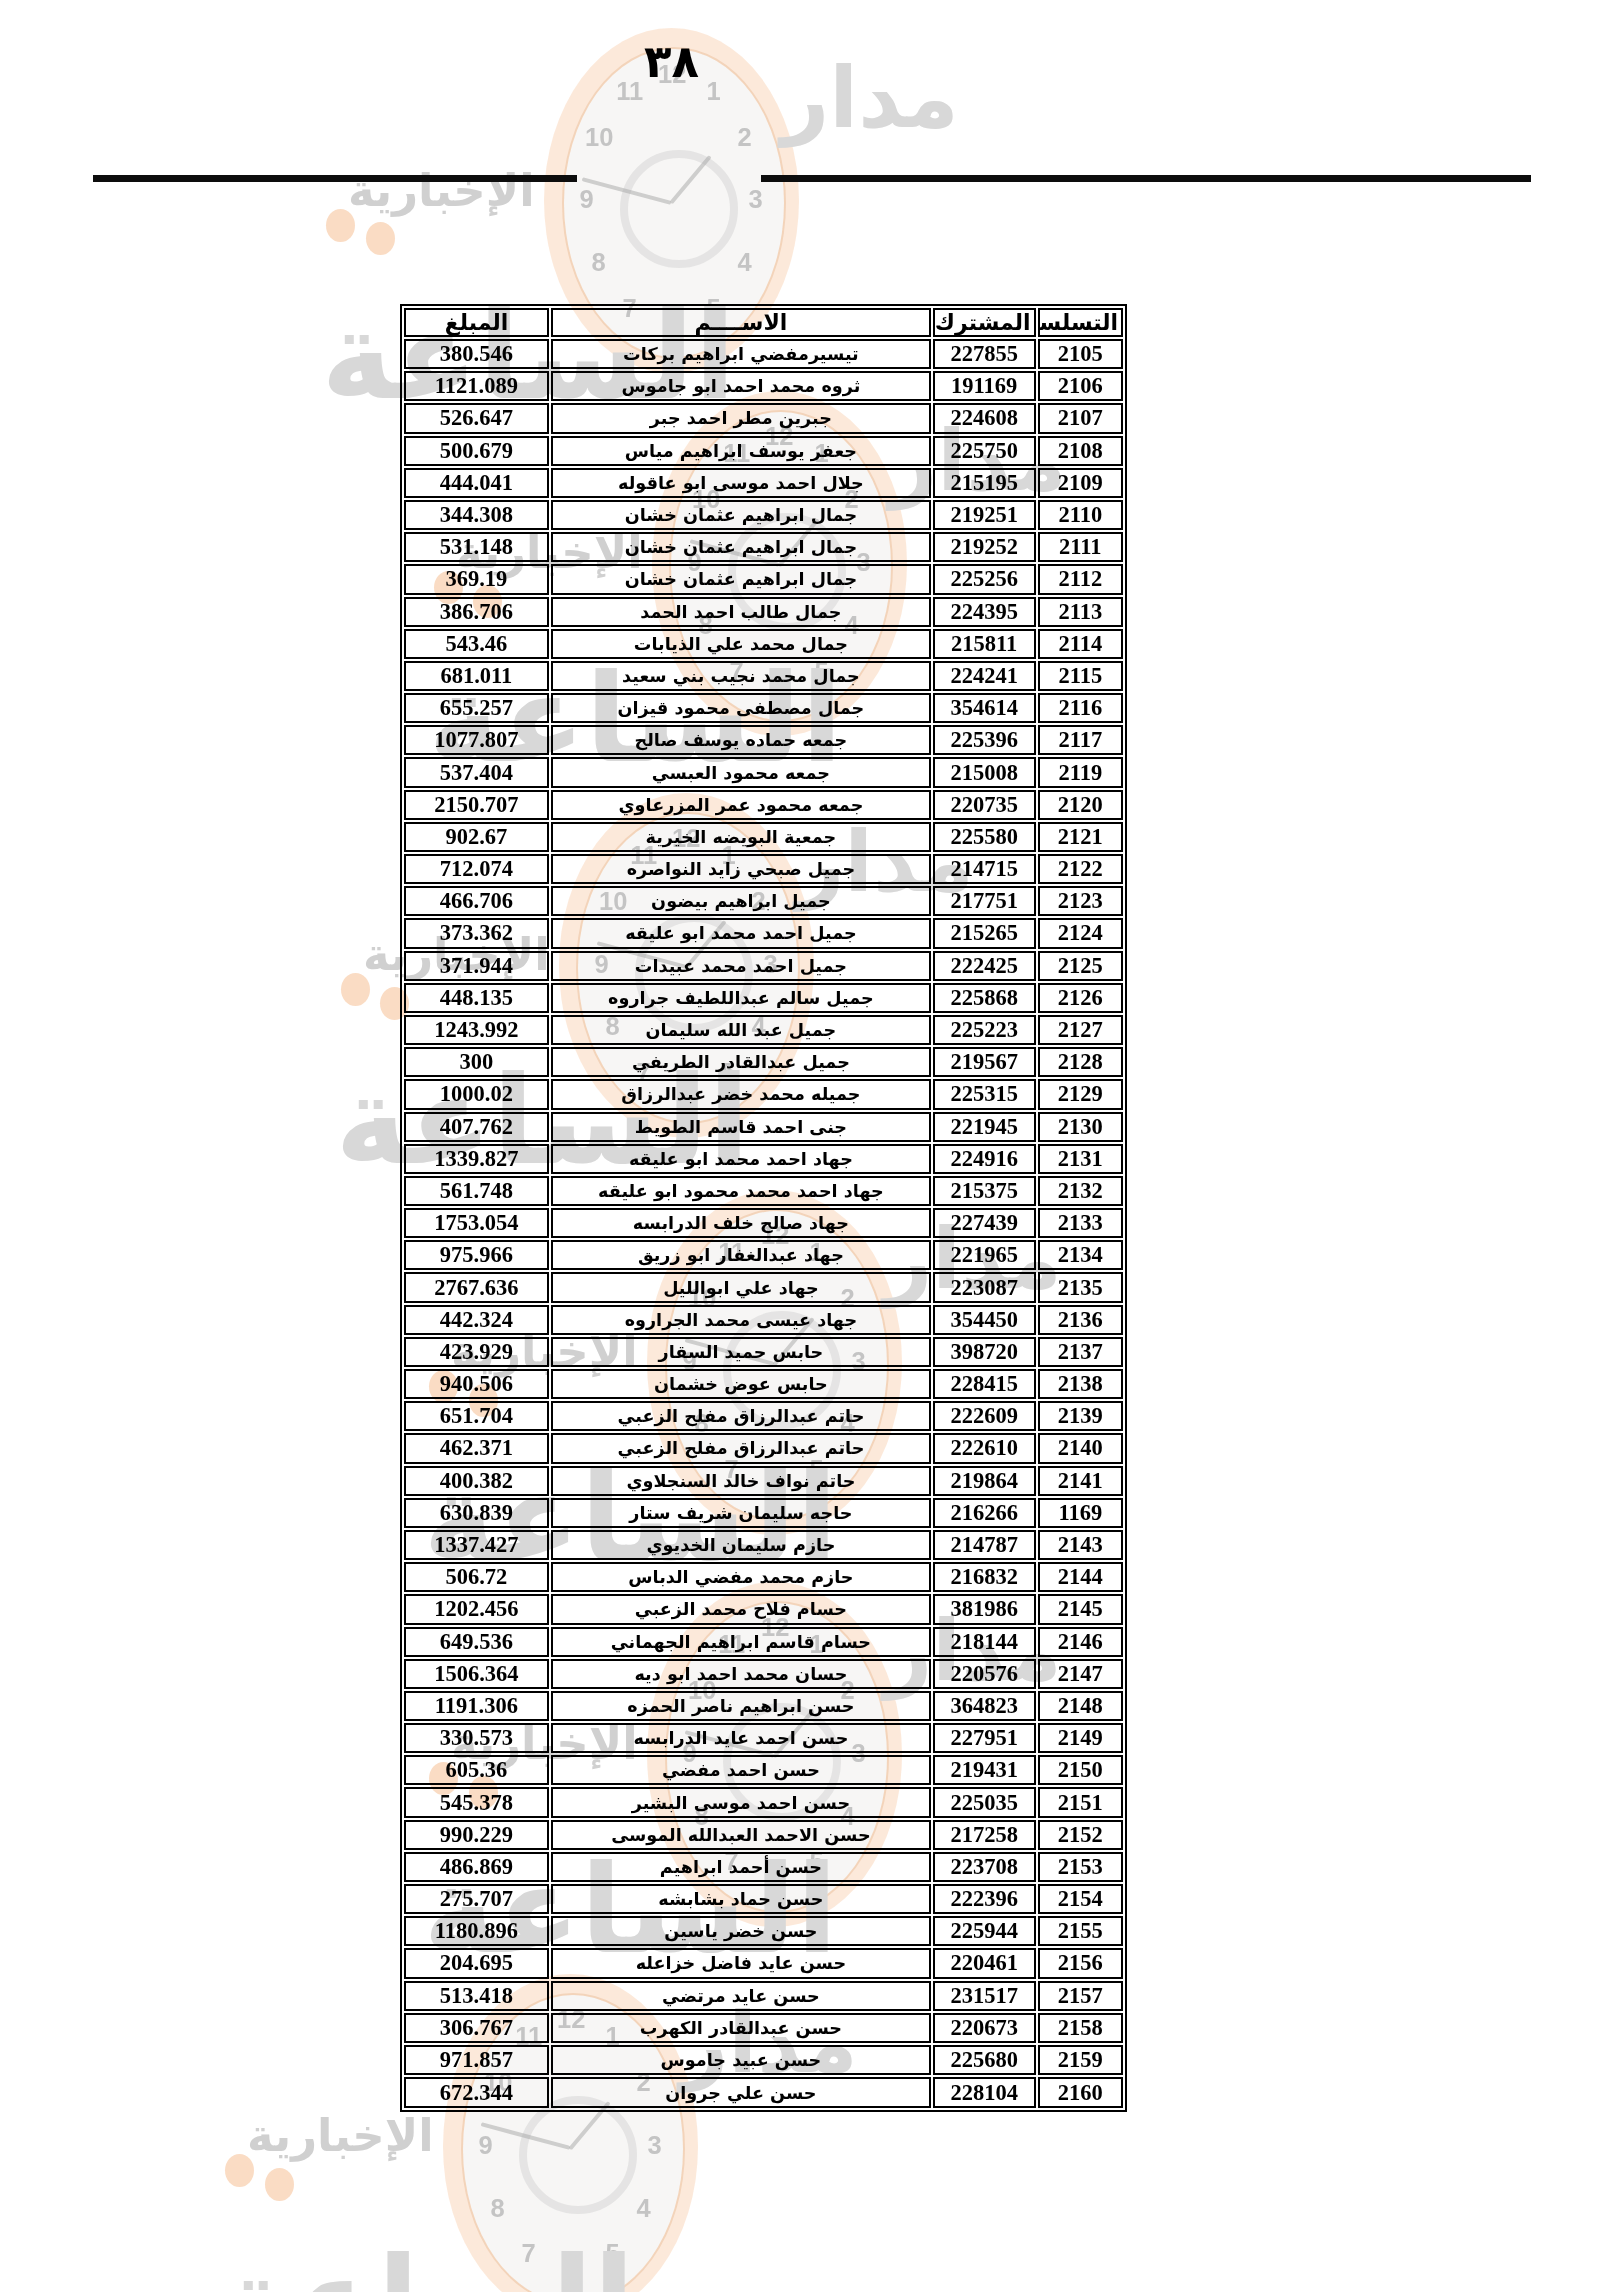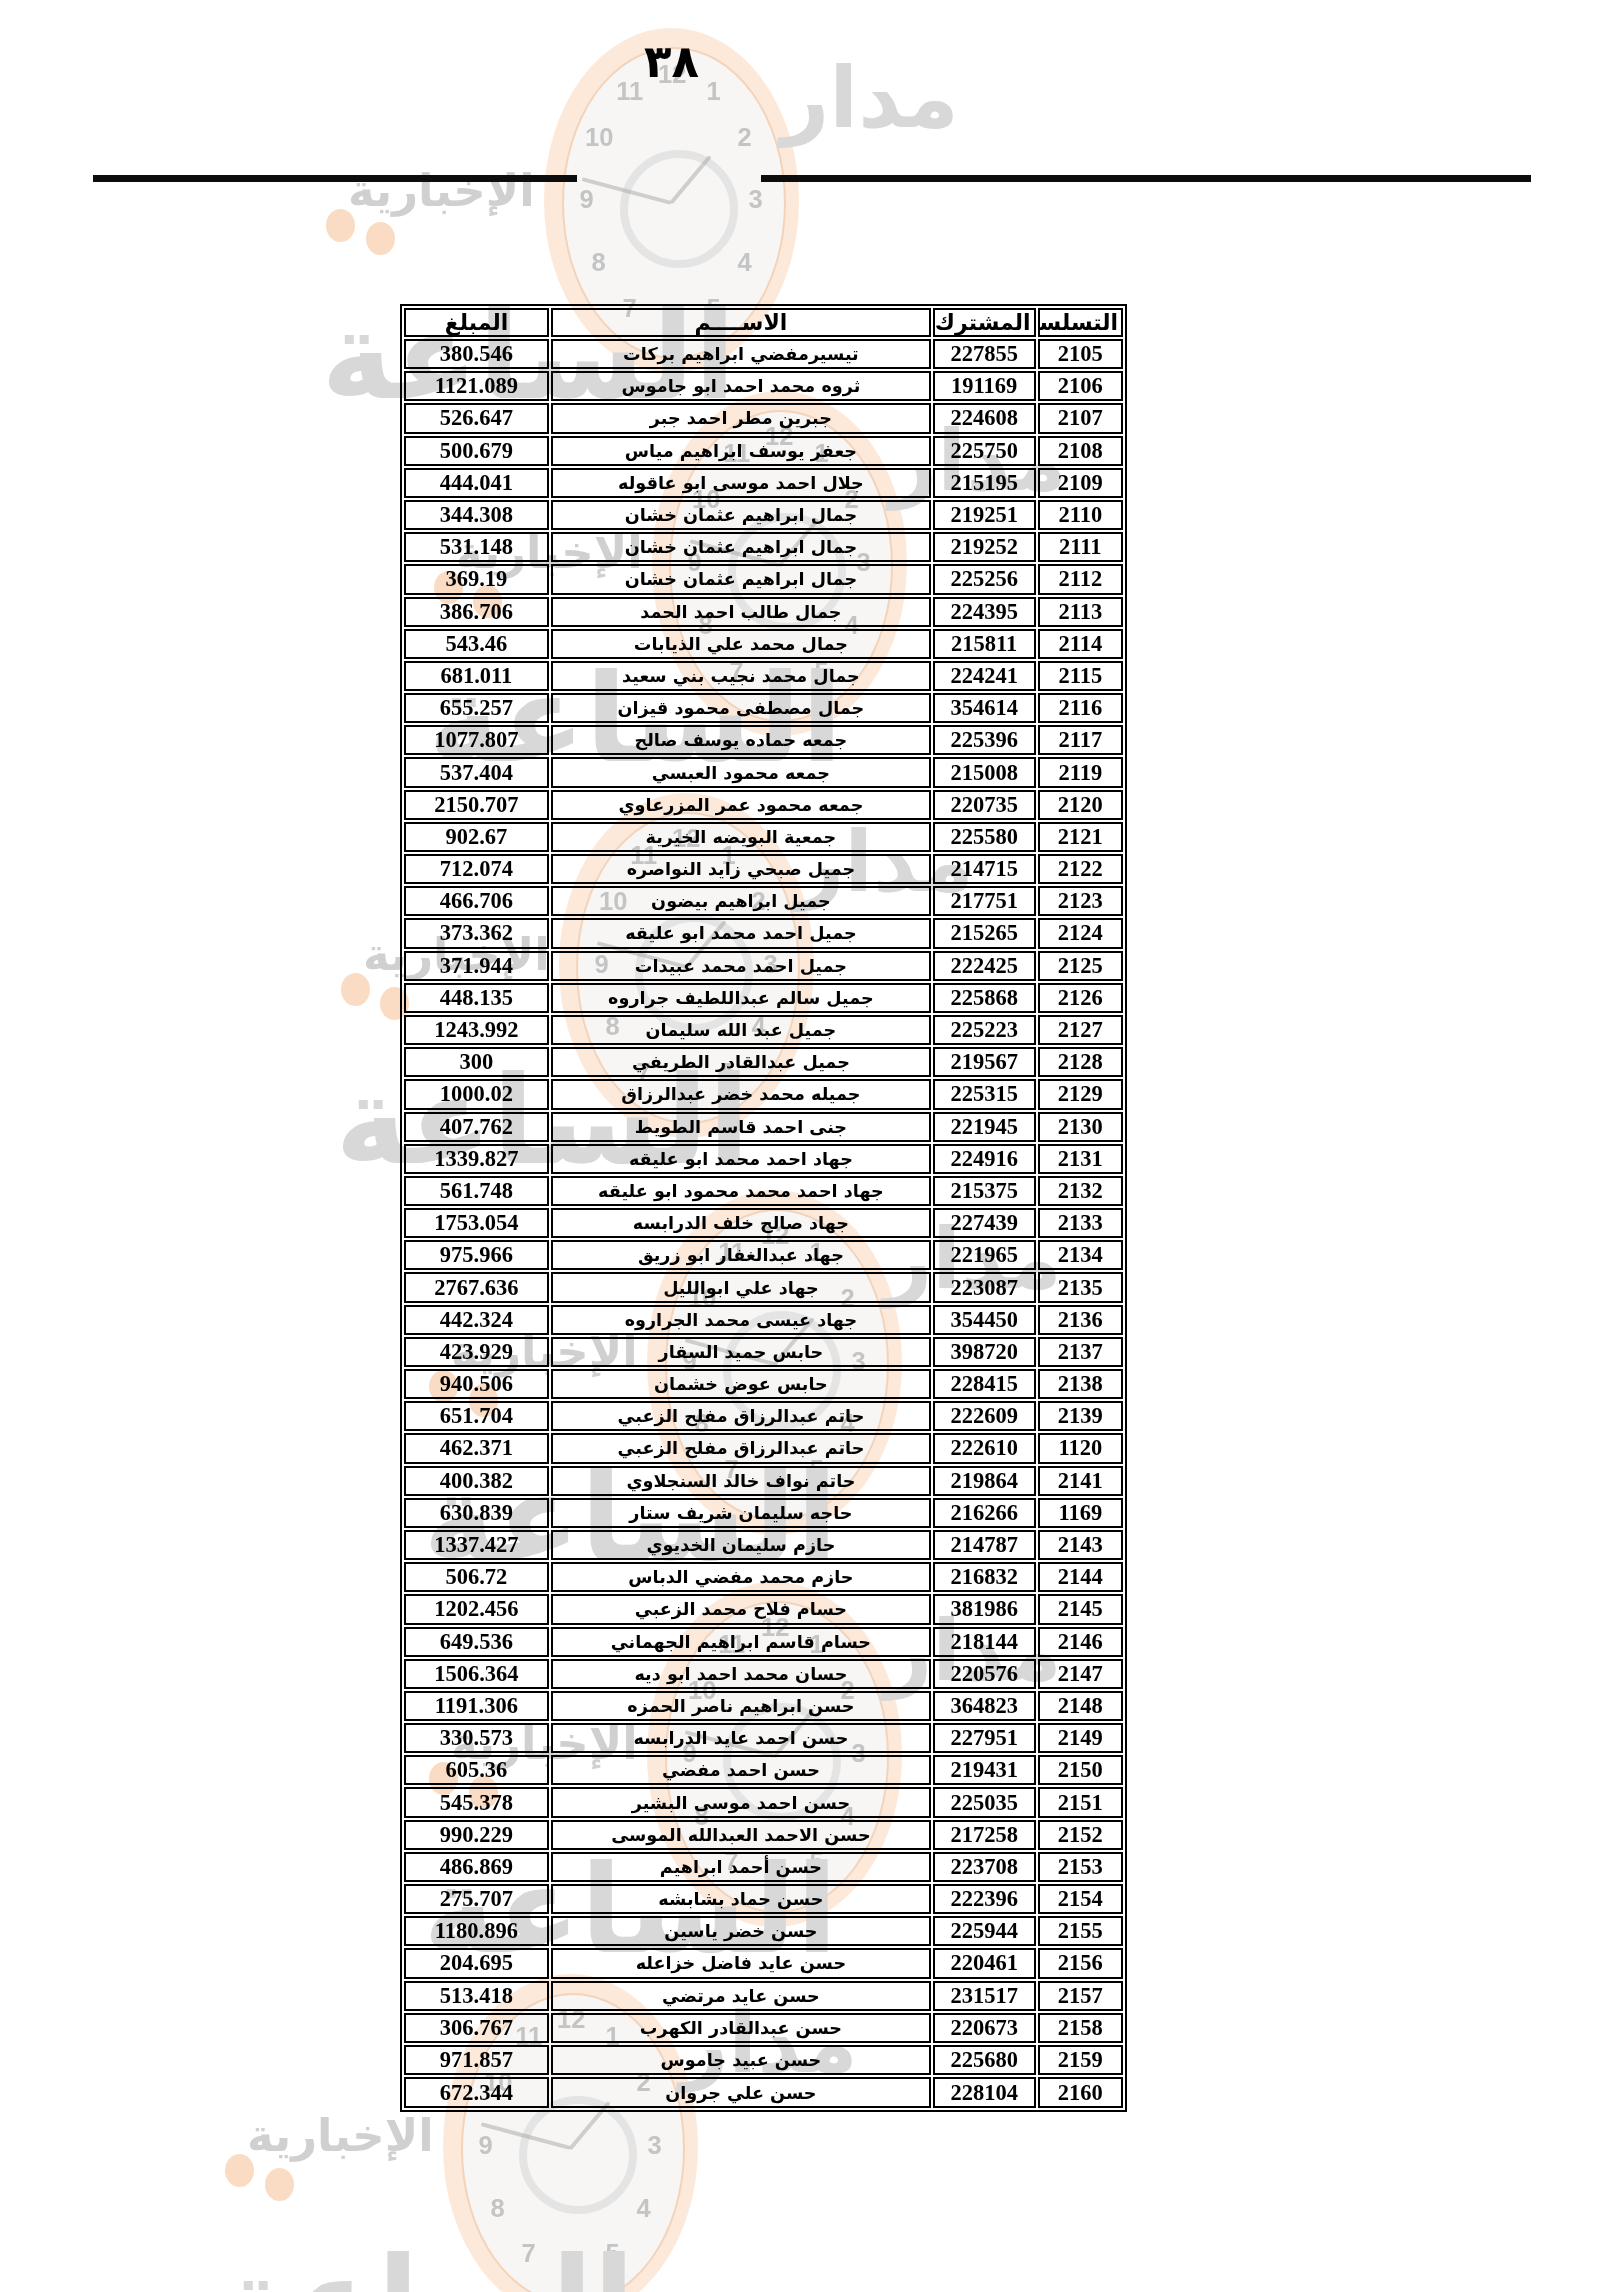--- a/index.html
+++ b/index.html
@@ -427,21 +427,21 @@
           <td class="name">حابس عوض خشمان</td>
           <td class="num">940.506</td>
         </tr>
         <tr>
           <td class="num">2139</td>
           <td class="num">222609</td>
           <td class="name">حاتم عبدالرزاق مفلح الزعبي</td>
           <td class="num">651.704</td>
         </tr>
         <tr>
-          <td class="num">1120</td>
+          <td class="num">2140</td>
           <td class="num">222610</td>
           <td class="name">حاتم عبدالرزاق مفلح الزعبي</td>
           <td class="num">462.371</td>
         </tr>
         <tr>
           <td class="num">2141</td>
           <td class="num">219864</td>
           <td class="name">حاتم نواف خالد السنجلاوي</td>
           <td class="num">400.382</td>
         </tr>

